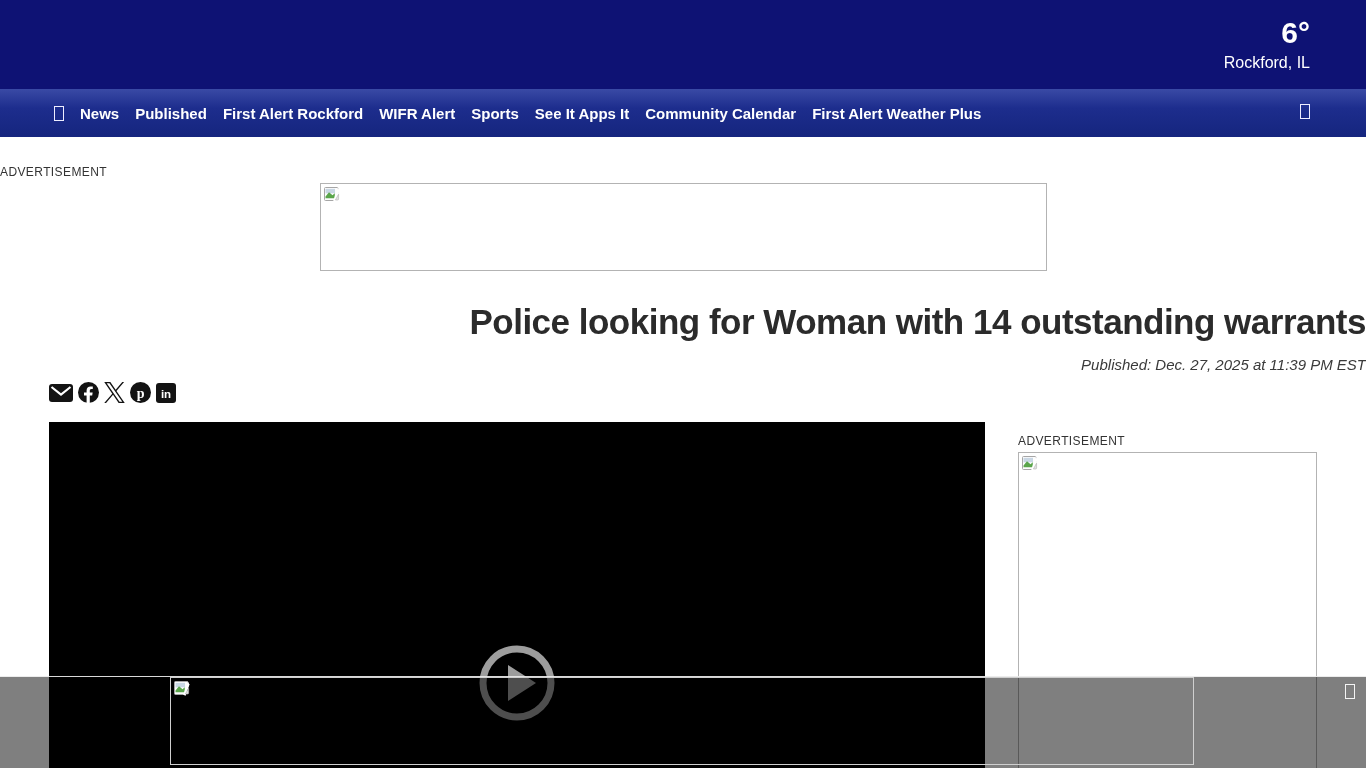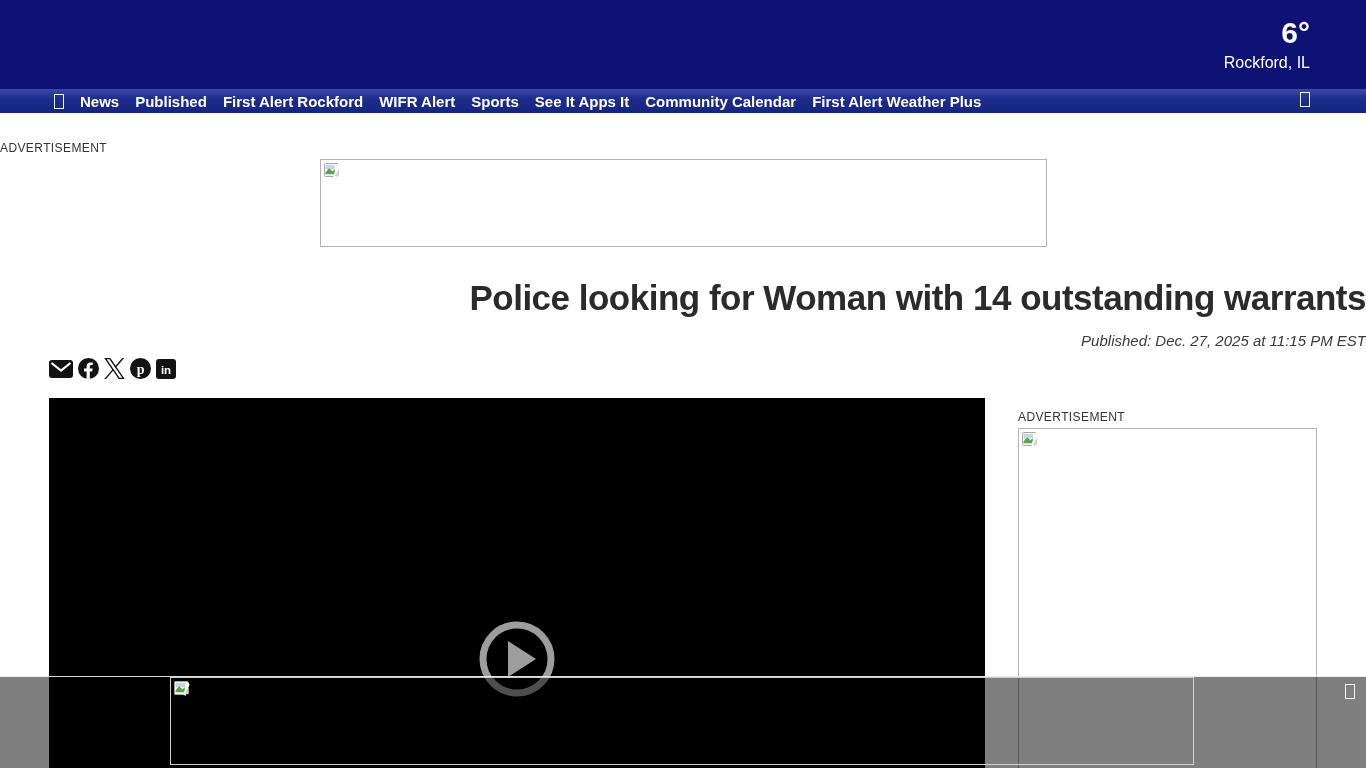--- a/index.html
+++ b/index.html
@@ -6,21 +6,21 @@
   html,body { width:1366px; height:768px; overflow:hidden; background:#fff;
     font-family:"Liberation Sans", sans-serif; position:relative; }
 
   
   .top-bar { height:89px; background:#0e1274; position:relative; }
   .weather { position:absolute; top:16px; right:56px; text-align:right; color:#fff; }
   .weather .temp { font-size:30px; font-weight:bold; line-height:1.1; letter-spacing:0; }
   .weather .loc { font-size:16px; margin-top:5px; font-weight:400; }
 
   
-  .nav-bar { height:24px; background:linear-gradient(180deg,#3a4aa5 0%,#1d2d8d 40%,#15257e 100%);
+  .nav-bar { height:48px; background:linear-gradient(180deg,#3a4aa5 0%,#1d2d8d 40%,#15257e 100%);
     display:flex; align-items:center; padding:0 56px 0 54px; gap:16px; }
   .nav-link { color:#fff; font-weight:bold; font-size:15px; white-space:nowrap; cursor:pointer; }
   .tofu { display:inline-block; width:10px; height:15px; border:1.5px solid #eef; }
   .nav-search { margin-left:auto; cursor:pointer; }
 
   
   .ad-label { font-size:12px; color:#333; letter-spacing:.4px; }
   .ad-label-top { margin-top:28px; }
   .ad-frame { border:1px solid #b3b3b3; position:relative; background:#fff; }
   .ad-frame .broken { position:absolute; top:2px; left:2px; }
@@ -81,21 +81,21 @@
       <path d="M2.5 2.8 h9.5 v4.5 H2.5 Z" fill="#c9d7e4"></path>
       <path d="M2.5 10.5 L6 6.2 L9.5 9.2 L11.8 7.2 V12.2 H2.5 Z" fill="#5aa54b"></path>
       <path d="M14.8 1.6 L10.2 14.8 L12.6 15.8 L16.5 4.4 Z" fill="#ffffff"></path>
       <path d="M15.6 8.2 V13 a1 1 0 0 1 -1 1 h-2.2 Z" fill="#e2e2e2" stroke="#b3b3b3" stroke-width="0.6"></path>
     </svg>
   </span>
 </div>
 
 <section class="article">
   <h1 class="headline">Police looking for Woman with 14 outstanding warrants</h1>
-  <div class="published">Published: Dec. 27, 2025 at 11:15 PM EST</div>
+  <div class="published">Published: Dec. 27, 2025 at 11:39 PM EST</div>
   <div class="share-row">
     <span class="share-btn">
       <svg width="24" height="18" viewBox="0 0 24 18">
           <rect width="24" height="18" rx="3" fill="#131313"></rect>
           <path d="M2.5 3 L12 10.6 L21.5 3" stroke="#fff" stroke-width="2.2" fill="none"></path>
         </svg>
     </span>
     <span class="share-btn">
       <svg width="21" height="21" viewBox="0 0 21 21">
           <circle cx="10.5" cy="10.5" r="10.5" fill="#131313"></circle>

